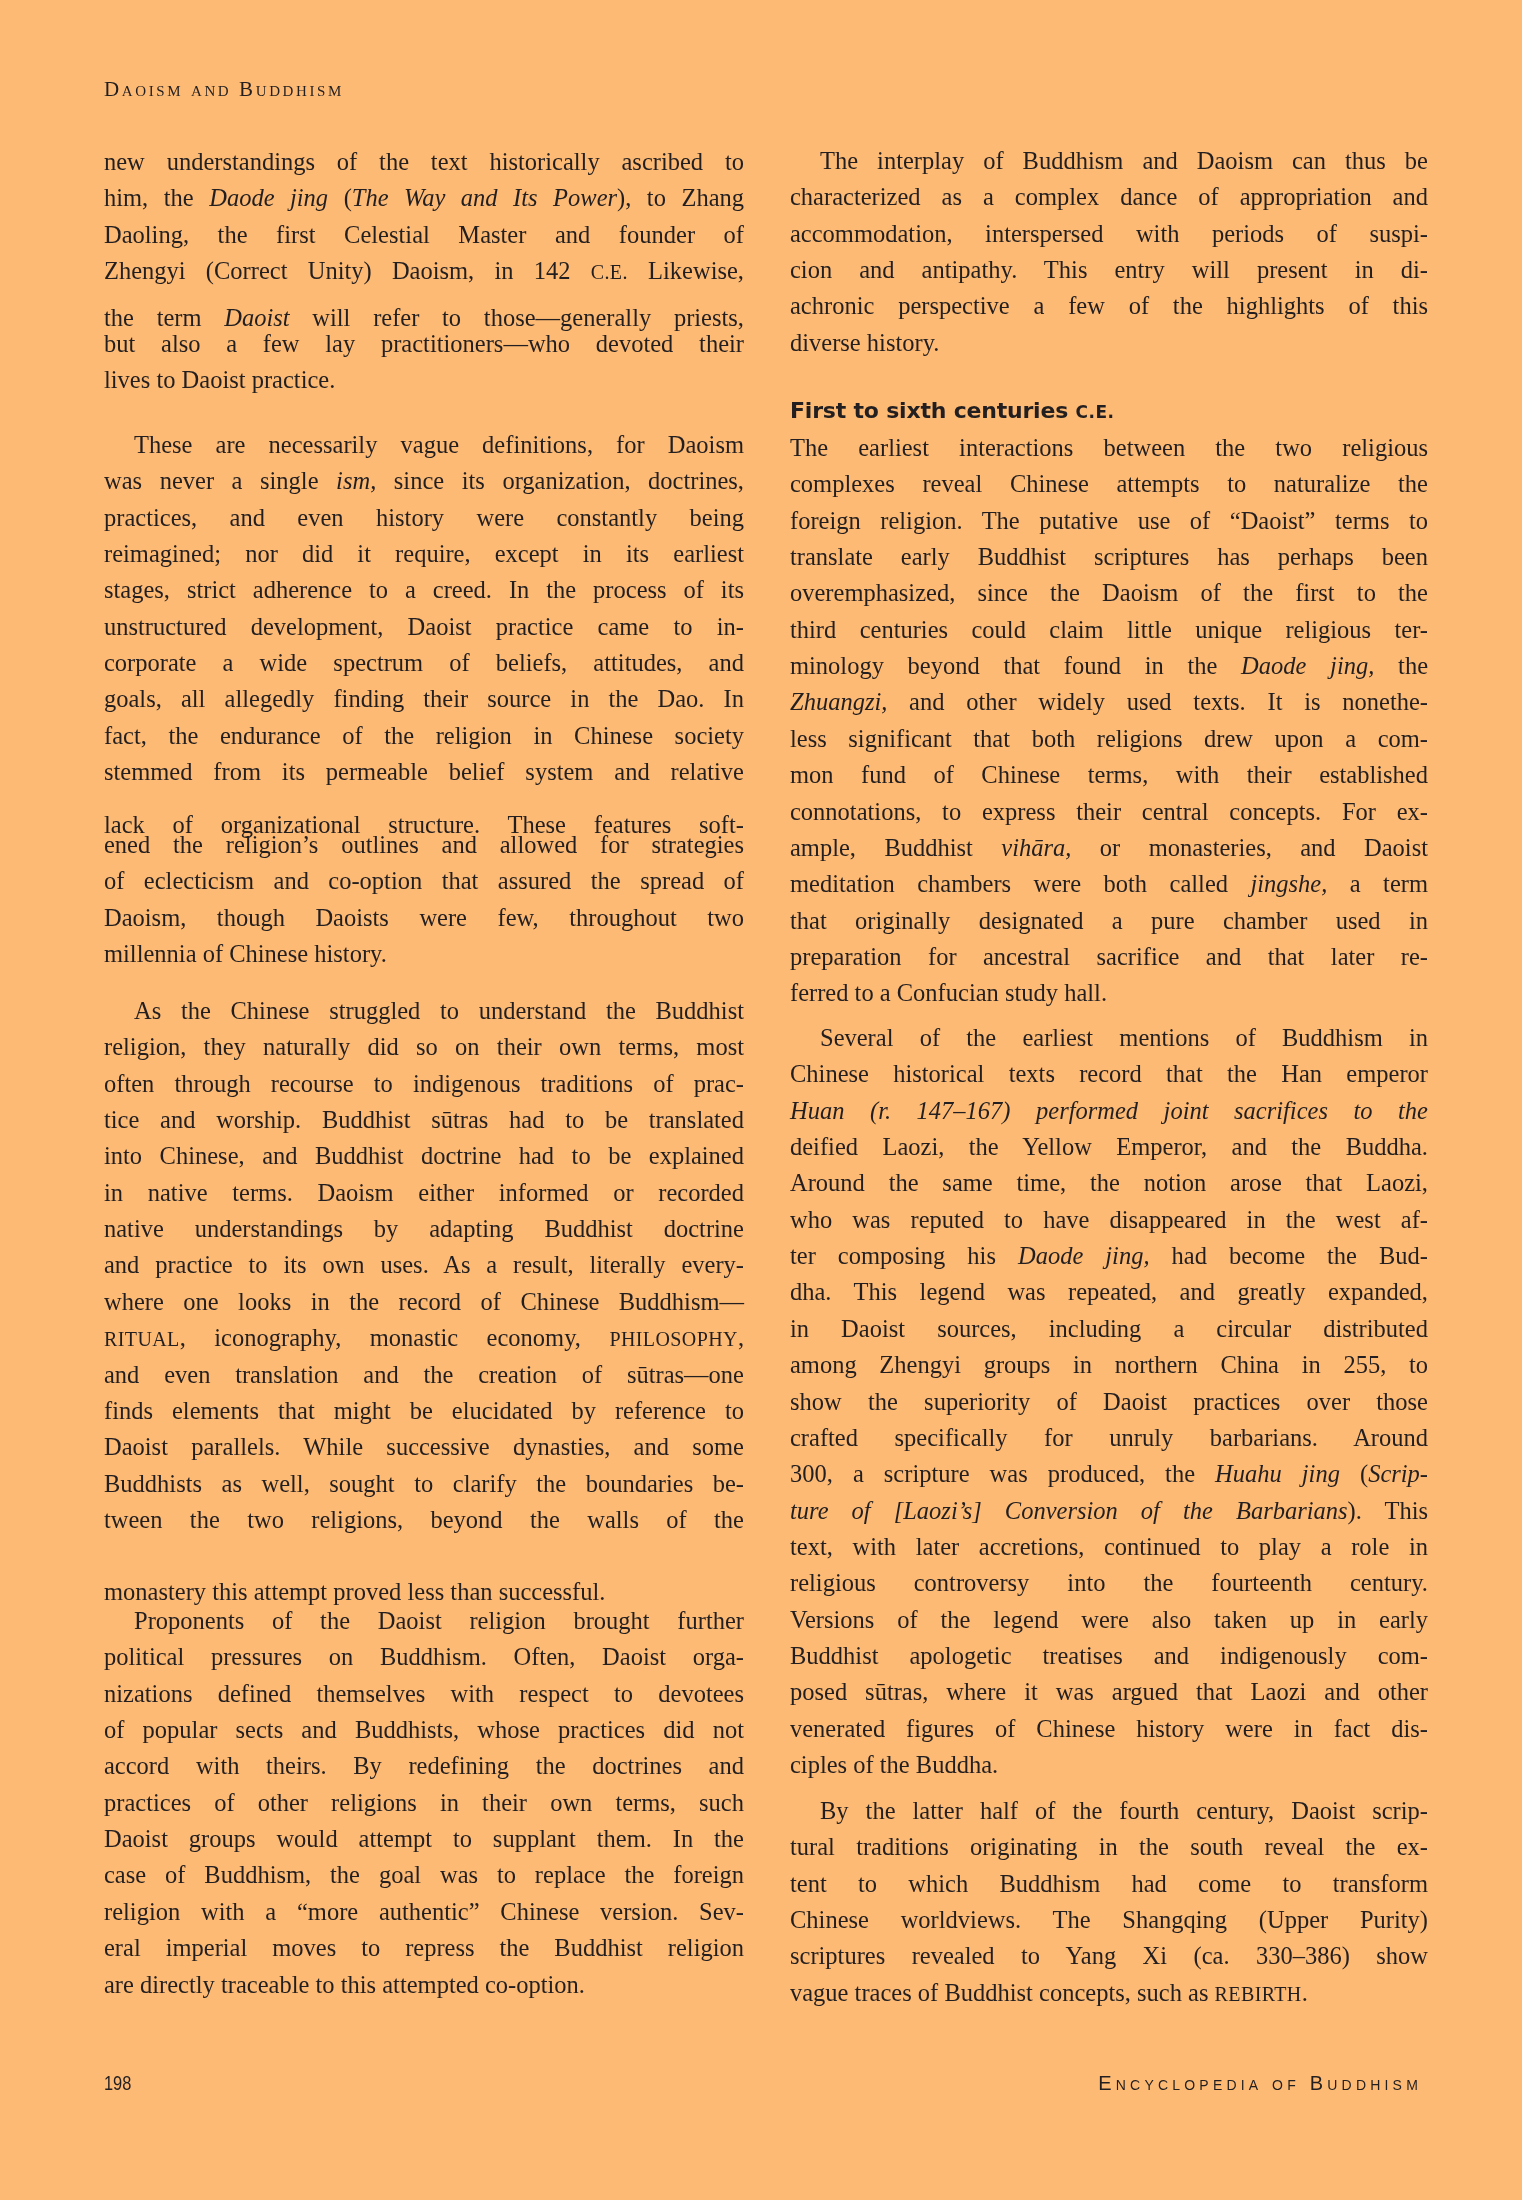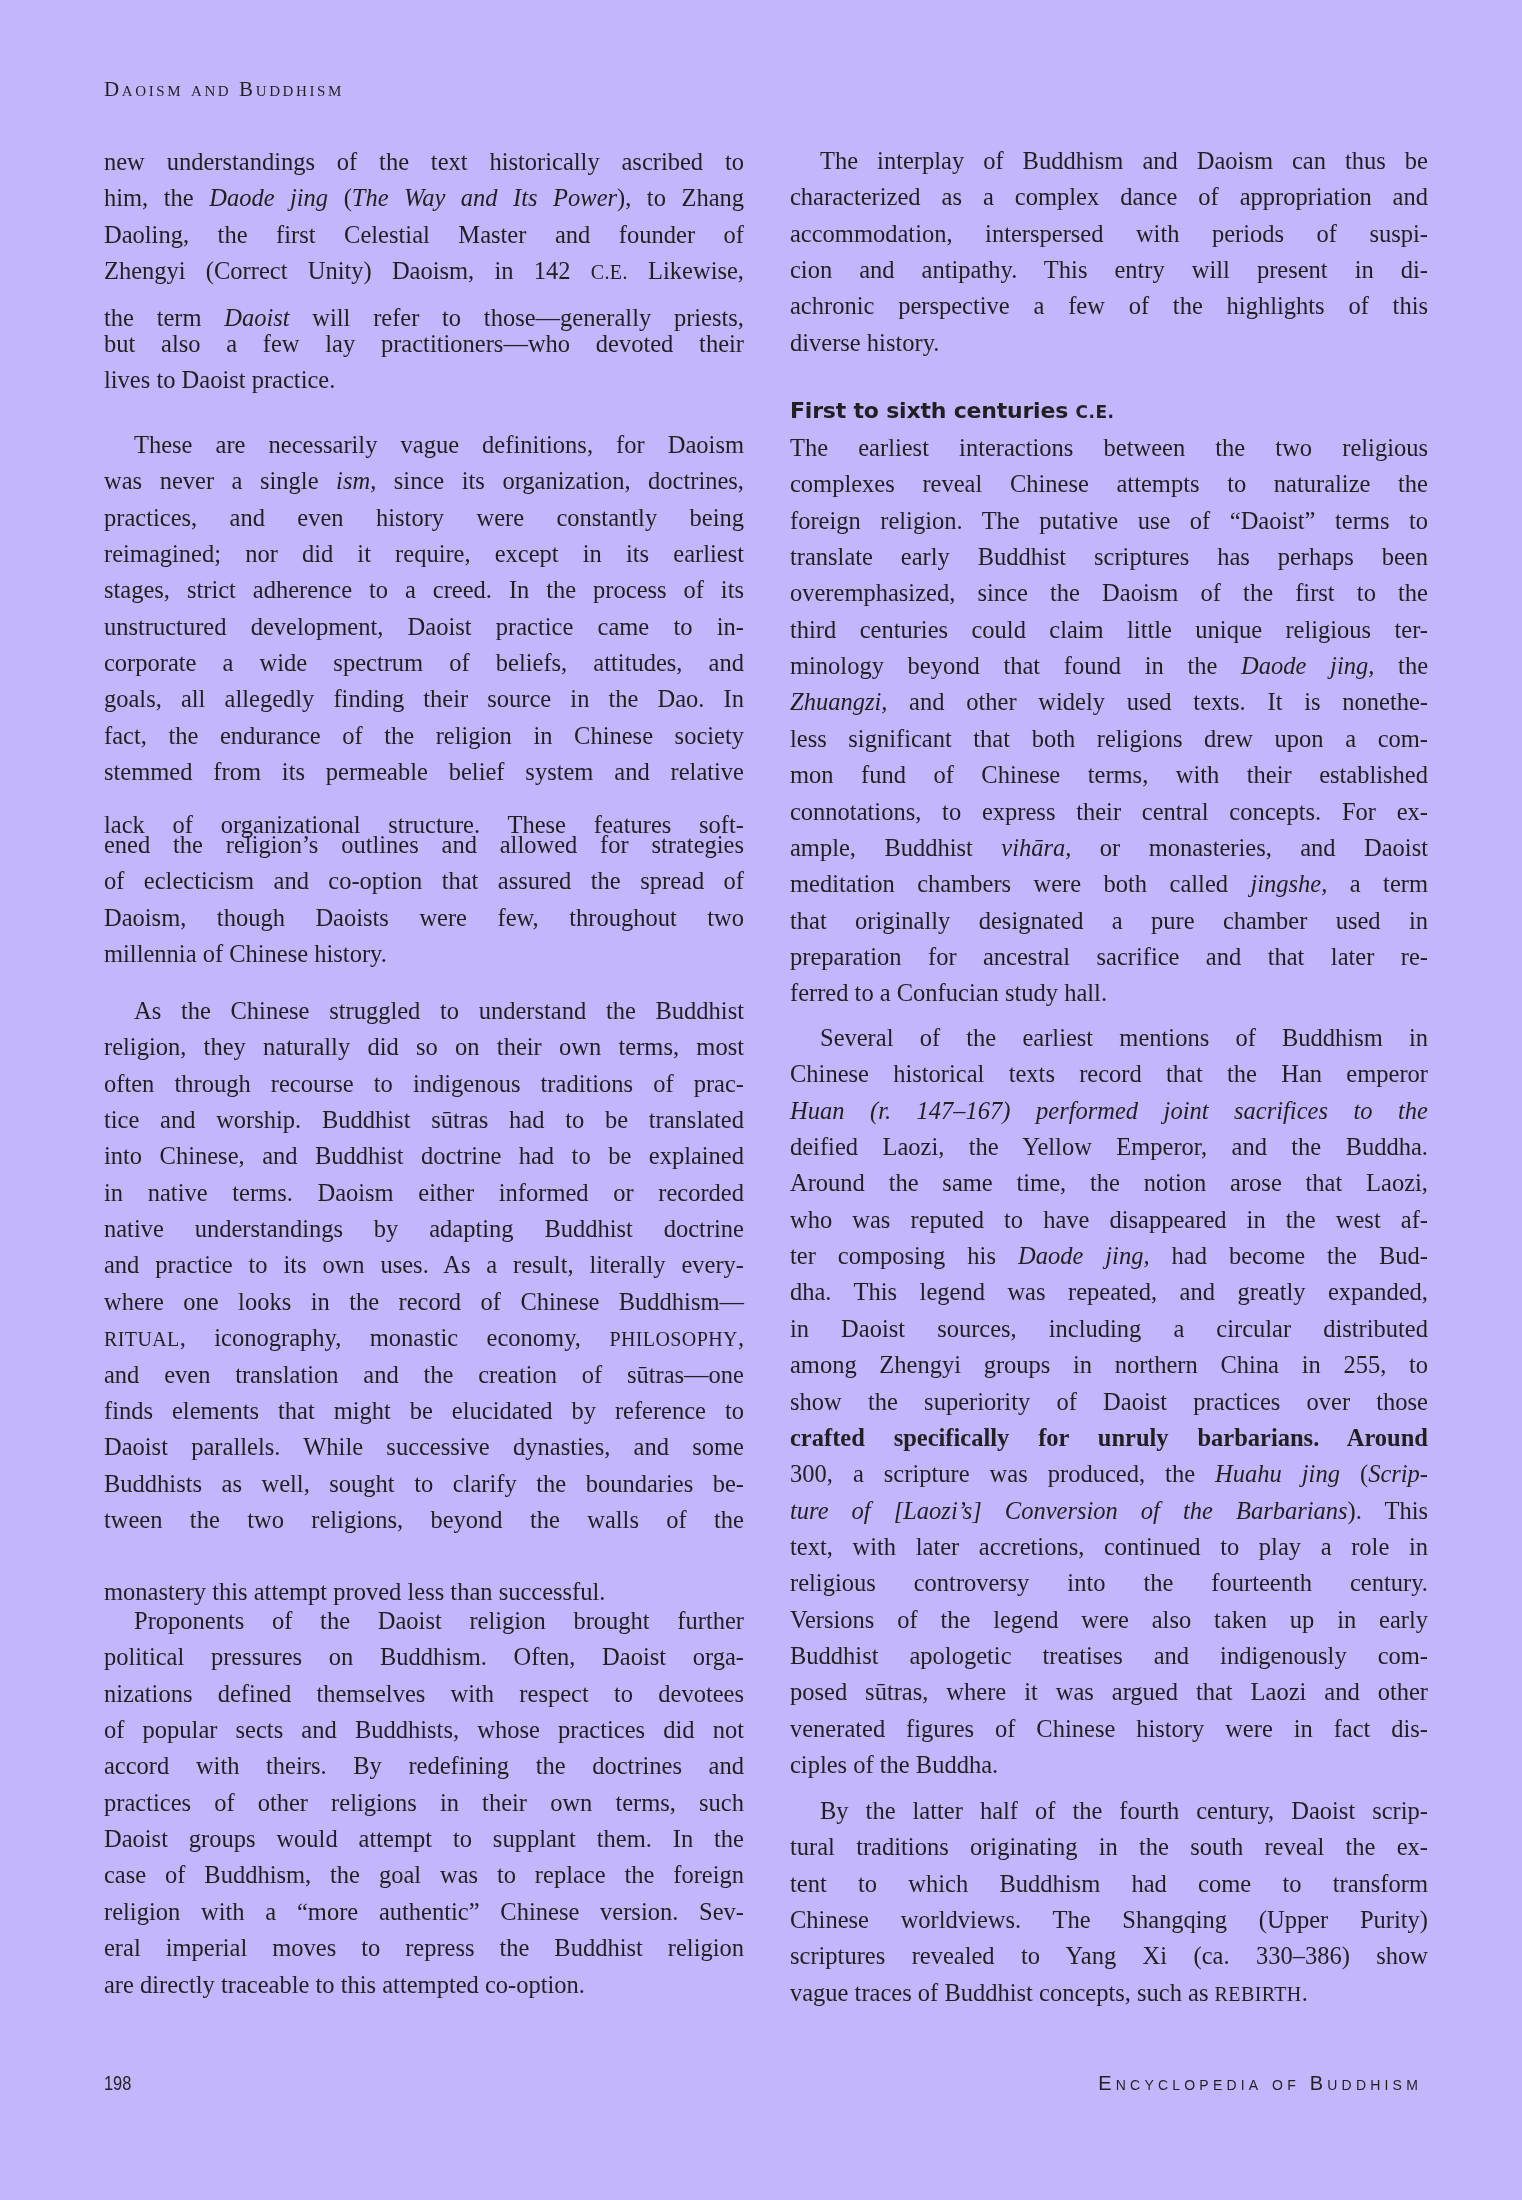--- a/index.html
+++ b/index.html
@@ -1,17 +1,17 @@
 <!DOCTYPE html>
 <html><head>
 <meta charset="utf-8">
 <style>
   html, body { margin: 0; padding: 0; background: #ffffff; }
   body { width: 1522px; height: 2200px; position: relative; overflow: hidden; color: #231f20; }
-  .page { position: absolute; left: 0; top: 0; width: 1522px; height: 2200px; background: #c4b5fd; }
+  .page { position: absolute; left: 0; top: 0; width: 1522px; height: 2200px; background: #fdba74; }
   .running-head {
     position: absolute; left: 104px; top: 76px;
     font-family: "Liberation Serif", serif; font-size: 21px; line-height: 26px;
     font-variant: small-caps; letter-spacing: 2.6px; white-space: nowrap; color: #231f20;
   }
   .column { position: absolute; top: 0; width: 640px; height: 2200px; }
   .col-left { left: 104px; }
   .col-right { left: 790px; width: 638px; }
   .line {
     position: absolute; left: 0; right: 0; height: 36px;
@@ -142,21 +142,21 @@
         <div class="line" style="top: 1056.35px;"><span>Chinese historical texts record that the Han emperor</span></div>
         <div class="line" style="top: 1092.7px; font-style: italic;"><span>Huan (r. 147–167) performed joint sacrifices to the</span></div>
         <div class="line" style="top: 1129.05px;"><span>deified Laozi, the Yellow Emperor, and the Buddha.</span></div>
         <div class="line" style="top: 1165.4px;"><span>Around the same time, the notion arose that Laozi,</span></div>
         <div class="line" style="top: 1201.75px;"><span>who was reputed to have disappeared in the west af-</span></div>
         <div class="line" style="top: 1238.1px;"><span>ter composing his </span><span class="seg-i">Daode jing,</span><span> had become the Bud-</span></div>
         <div class="line" style="top: 1274.45px;"><span>dha. This legend was repeated, and greatly expanded,</span></div>
         <div class="line" style="top: 1310.8px;"><span>in Daoist sources, including a circular distributed</span></div>
         <div class="line" style="top: 1347.15px;"><span>among Zhengyi groups in northern China in 255, to</span></div>
         <div class="line" style="top: 1383.5px;"><span>show the superiority of Daoist practices over those</span></div>
-        <div class="line" style="top: 1419.85px; font-weight: bold;"><span>crafted specifically for unruly barbarians. Around</span></div>
+        <div class="line" style="top: 1419.85px;"><span>crafted specifically for unruly barbarians. Around</span></div>
         <div class="line" style="top: 1456.2px;"><span>300, a scripture was produced, the </span><span class="seg-i">Huahu jing</span><span> (</span><span class="seg-i">Scrip-</span></div>
         <div class="line" style="top: 1492.55px;"><span class="seg-i">ture of [Laozi’s] Conversion of the Barbarians</span><span>). This</span></div>
         <div class="line" style="top: 1528.9px;"><span>text, with later accretions, continued to play a role in</span></div>
         <div class="line" style="top: 1565.25px;"><span>religious controversy into the fourteenth century.</span></div>
         <div class="line" style="top: 1601.6px;"><span>Versions of the legend were also taken up in early</span></div>
         <div class="line" style="top: 1637.95px;"><span>Buddhist apologetic treatises and indigenously com-</span></div>
         <div class="line" style="top: 1674.3px;"><span>posed sūtras, where it was argued that Laozi and other</span></div>
         <div class="line" style="top: 1710.65px;"><span>venerated figures of Chinese history were in fact dis-</span></div>
         <div class="line last" style="top: 1747px;"><span>ciples of the Buddha.</span></div>
       </div>

